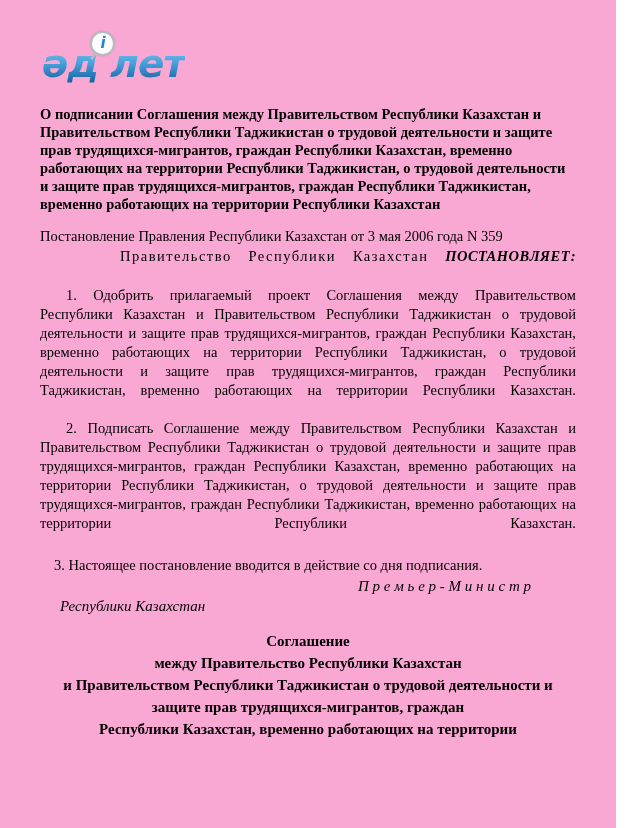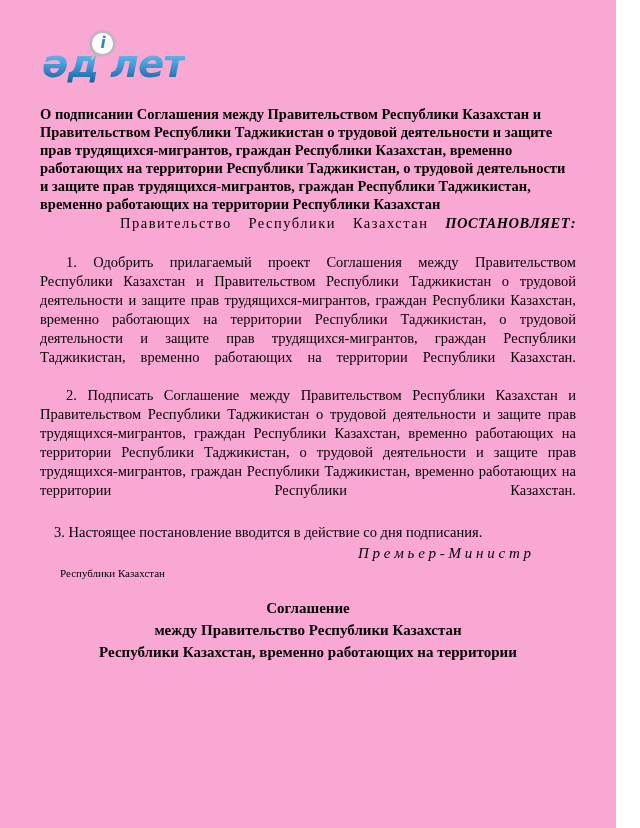--- a/index.html
+++ b/index.html
@@ -61,55 +61,57 @@
   .para {
     font-size: 14.5px; line-height: 19px;
     text-align: justify; text-indent: 26px;
   }
   .para-1 { margin-top: 20px; }
   .para-2 { margin-top: 19px; font-family: Liberation Serif, serif; }
   .para-stretch { text-align-last: justify; }
   .para-3 { margin-top: 23px; text-indent: 14px; text-align: left; }
 
   .sig-title { font-size: 15px; font-style: italic; text-align: right; padding-right: 45px; line-height: 20px; margin-top: 1px; }
-  .sig-org   { font-size: 11px; margin-left: 20px; line-height: 20px; }
+  .sig-org   { font-size: 15px; font-style: italic; margin-left: 20px; line-height: 20px; }
   .draft-label { font-size: 15px; line-height: 20px; }
 
   .agreement { margin-top: 14px; font-weight: bold; font-size: 15px; line-height: 22px; }
   .agreement-line { text-align: center; }
 </style>
 </head>
 <body>
 
 <div class="page">
 
   <div class="logo">
     <span class="logo-text"><span>әд</span><span class="logo-i"><span>і</span><span class="magnifier">
             <span class="mag-i">і</span>
           </span></span><span>лет</span></span>
   </div>
 
   <h1 class="doc-title">О подписании Соглашения между Правительством Республики Казахстан и Правительством Республики Таджикистан о трудовой деятельности и защите прав трудящихся-мигрантов, граждан Республики Казахстан, временно работающих на территории Республики Таджикистан, о трудовой деятельности и защите прав трудящихся-мигрантов, граждан Республики Таджикистан, временно работающих на территории Республики Казахстан</h1>
 
+  <p class="meta-line">Постановление Правления Республики Казахстан от 3 мая 2006 года N 359</p>
 
   <div class="resolution-line">
     <span>Правительство</span>
     <span>Республики</span>
     <span>Казахстан</span>
     <span class="resolution-verb">ПОСТАНОВЛЯЕТ:</span>
   </div>
 
   <p class="para para-1 para-stretch">1. Одобрить прилагаемый проект Соглашения между Правительством Республики Казахстан и Правительством Республики Таджикистан о трудовой деятельности и защите прав трудящихся-мигрантов, граждан Республики Казахстан, временно работающих на территории Республики Таджикистан, о трудовой деятельности и защите прав трудящихся-мигрантов, граждан Республики Таджикистан, временно работающих на территории Республики Казахстан.</p>
 
   <p class="para para-2 para-stretch">2. Подписать Соглашение между Правительством Республики Казахстан и Правительством Республики Таджикистан о трудовой деятельности и защите прав трудящихся-мигрантов, граждан Республики Казахстан, временно работающих на территории Республики Таджикистан, о трудовой деятельности и защите прав трудящихся-мигрантов, граждан Республики Таджикистан, временно работающих на территории Республики Казахстан.</p>
 
   <p class="para para-3">3. Настоящее постановление вводится в действие со дня подписания.</p>
 
   <p class="sig-title">П р е м ь е р - М и н и с т р</p>
   <p class="sig-org">Республики Казахстан</p>
 
   <div class="agreement">
     <div class="agreement-line">Соглашение</div>
     <div class="agreement-line">между Правительство Республики Казахстан</div>
+    <div class="agreement-line">и Правительством Республики Таджикистан о трудовой деятельности и защите прав трудящихся-мигрантов, граждан</div>
     <div class="agreement-line">Республики Казахстан, временно работающих на территории</div>
   </div>
 
 </div>
 
 </body></html>

